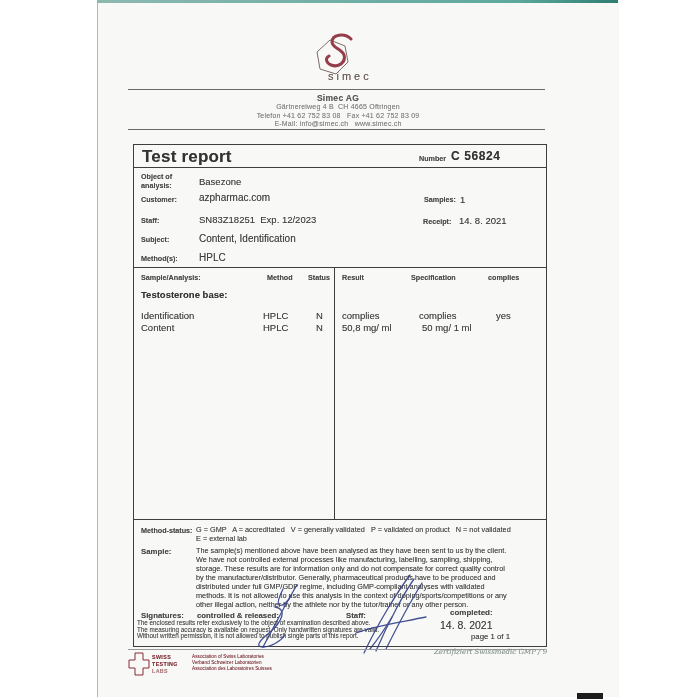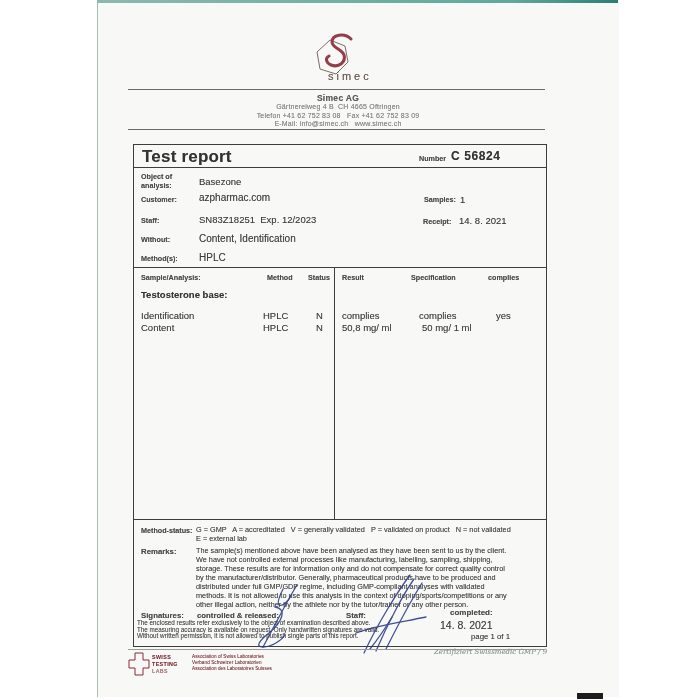--- a/index.html
+++ b/index.html
@@ -78,21 +78,21 @@
     <div class="lbl" style="left:7px;top:50px;">Customer:</div>
     <div class="val10" style="left:65px;top:47px;">azpharmac.com</div>
     <div class="lbl" style="left:290px;top:50px;">Samples:</div>
     <div class="val" style="left:326px;top:49px;">1</div>
 
     <div class="lbl" style="left:7px;top:71px;">Staff:</div>
     <div class="val" style="left:65px;top:69px;">SN83Z18251  Exp. 12/2023</div>
     <div class="lbl" style="left:289px;top:72px;">Receipt:</div>
     <div class="val" style="left:325px;top:70px;">14. 8. 2021</div>
 
-    <div class="lbl" style="left:7px;top:90px;">Without:</div>
+    <div class="lbl" style="left:7px;top:90px;">Subject:</div>
     <div class="val10" style="left:65px;top:88px;">Content, Identification</div>
 
     <div class="lbl" style="left:7px;top:109px;">Method(s):</div>
     <div class="val10" style="left:65px;top:107px;">HPLC</div>
 
     <div class="divider" style="top:122px;"></div>
     <div class="vdivider"></div>
 
     <div class="th" style="left:7px;top:128px;">Sample/Analysis:</div>
     <div class="th" style="left:133px;top:128px;">Method</div>
@@ -116,21 +116,21 @@
     <div class="cell" style="left:208px;top:177px;">50,8 mg/ ml</div>
     <div class="cell" style="left:288px;top:177px;">50 mg/ 1 ml</div>
     <div class="cell" style="left:362px;top:177px;"></div>
 
     <div class="divider" style="top:374px;"></div>
 
     <div class="lbl" style="left:7px;top:381px;">Method-status:</div>
     <div class="small" style="left:62px;top:380px;">G = GMP   A = accreditated   V = generally validated   P = validated on product   N = not validated</div>
     <div class="small" style="left:62px;top:389px;">E = external lab</div>
 
-    <div class="lbl" style="left:7px;top:402px;font-size:7.8px;">Remarks:</div>
+    <div class="lbl" style="left:7px;top:402px;font-size:7.8px;">Sample:</div>
     <div class="small" style="left:62px;top:401px;">The sample(s) mentioned above have been analysed as they have been sent to us by the client.</div>
     <div class="small" style="left:62px;top:410px;">We have not controlled external processes like manufacturing, labelling, sampling, shipping,</div>
     <div class="small" style="left:62px;top:419px;">storage. These results are for information only and do not compensate for correct quality control</div>
     <div class="small" style="left:62px;top:428px;">by the manufacturer/distributor. Generally, pharmaceutical products have to be produced and</div>
     <div class="small" style="left:62px;top:437px;">distributed under full GMP/GDP regime, including GMP-compliant analyses with validated</div>
     <div class="small" style="left:62px;top:455px;">other illegal action, neither by the athlete nor by the tutor/trainer or any other person.</div>
     <div class="small" style="left:62px;top:446px;">methods. It is not allowed to use this analysis in the context of doping/sports/competitions or any</div>
 
     <div class="lbl" style="left:7px;top:466px;font-size:7.8px;">Signatures:</div>
     <div class="lbl" style="left:63px;top:466px;font-size:7.8px;">controlled &amp; released:</div>

